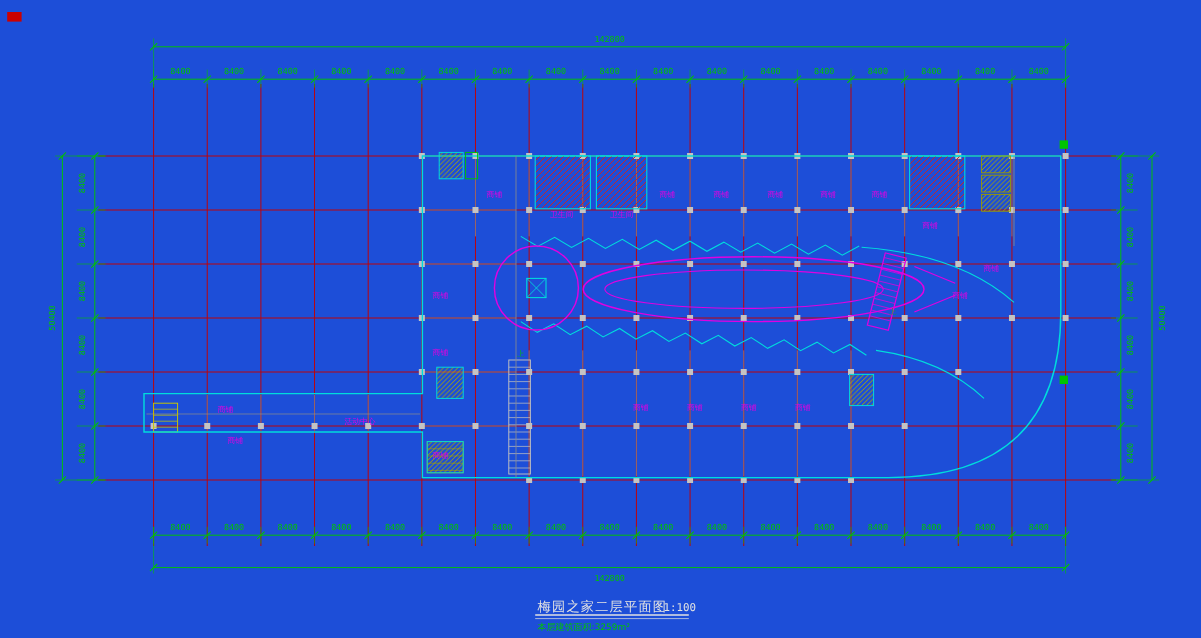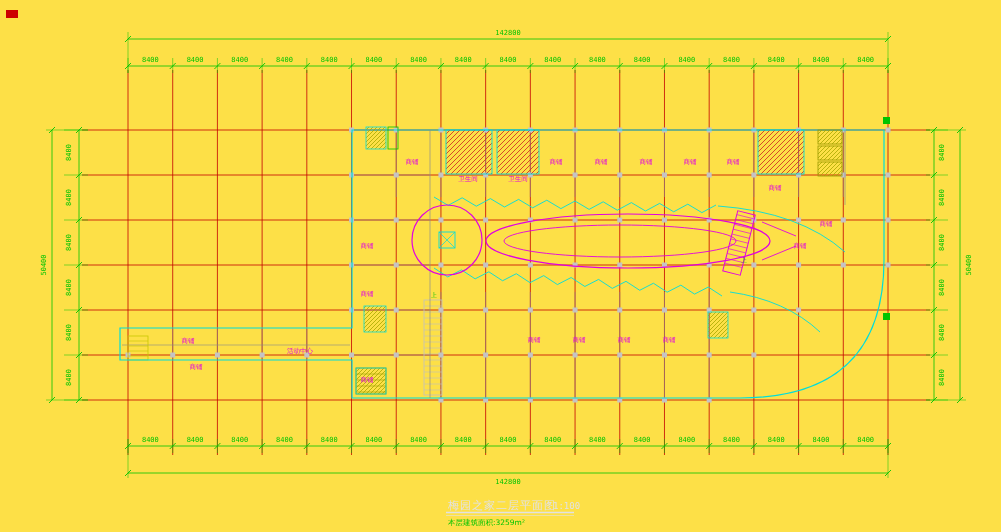--- a/index.html
+++ b/index.html
@@ -1,16 +1,16 @@
 <!DOCTYPE html>
 <html><head>
 <meta charset="utf-8">
 <style>
   html,body{margin:0;padding:0;background:#000;}
-  .stage{position:relative;width:1001px;height:532px;background:#fde047;overflow:hidden;
+  .stage{position:relative;width:1001px;height:532px;background:#1d4ed8;overflow:hidden;
          font-family:"DejaVu Sans",sans-serif;}
   svg text{font-family:"DejaVu Sans Mono","DejaVu Sans",monospace;}
   .dim{fill:#00c400;font-size:7px;}
   .room{fill:#e100e1;font-size:6.5px;font-family:"DejaVu Sans",sans-serif;}
   .stairlbl{fill:#00c400;font-size:6px;font-family:"DejaVu Sans",sans-serif;}
   .title{fill:#e2e2e2;font-size:11px;font-family:"DejaVu Sans",sans-serif;letter-spacing:1px;}
   .title-scale{fill:#e2e2e2;font-size:9px;}
   .note{fill:#00c400;font-size:7.5px;font-family:"DejaVu Sans",sans-serif;}
 </style>
 </head>

